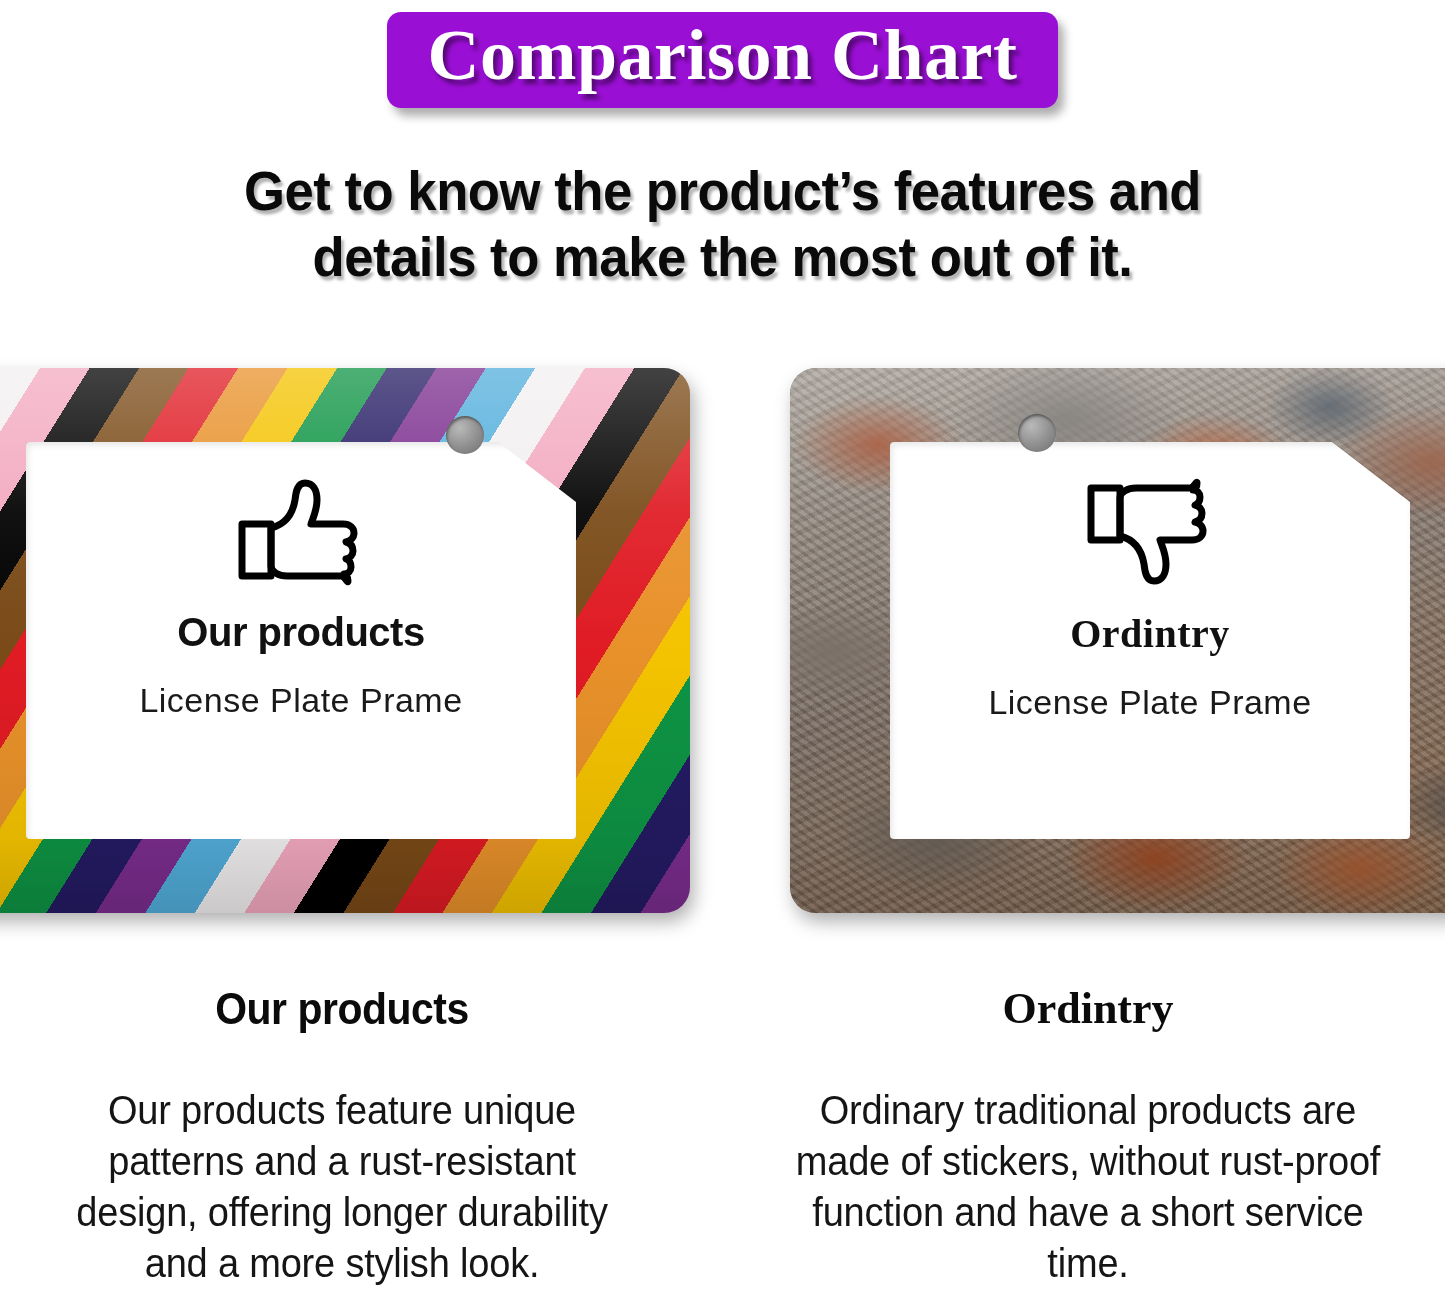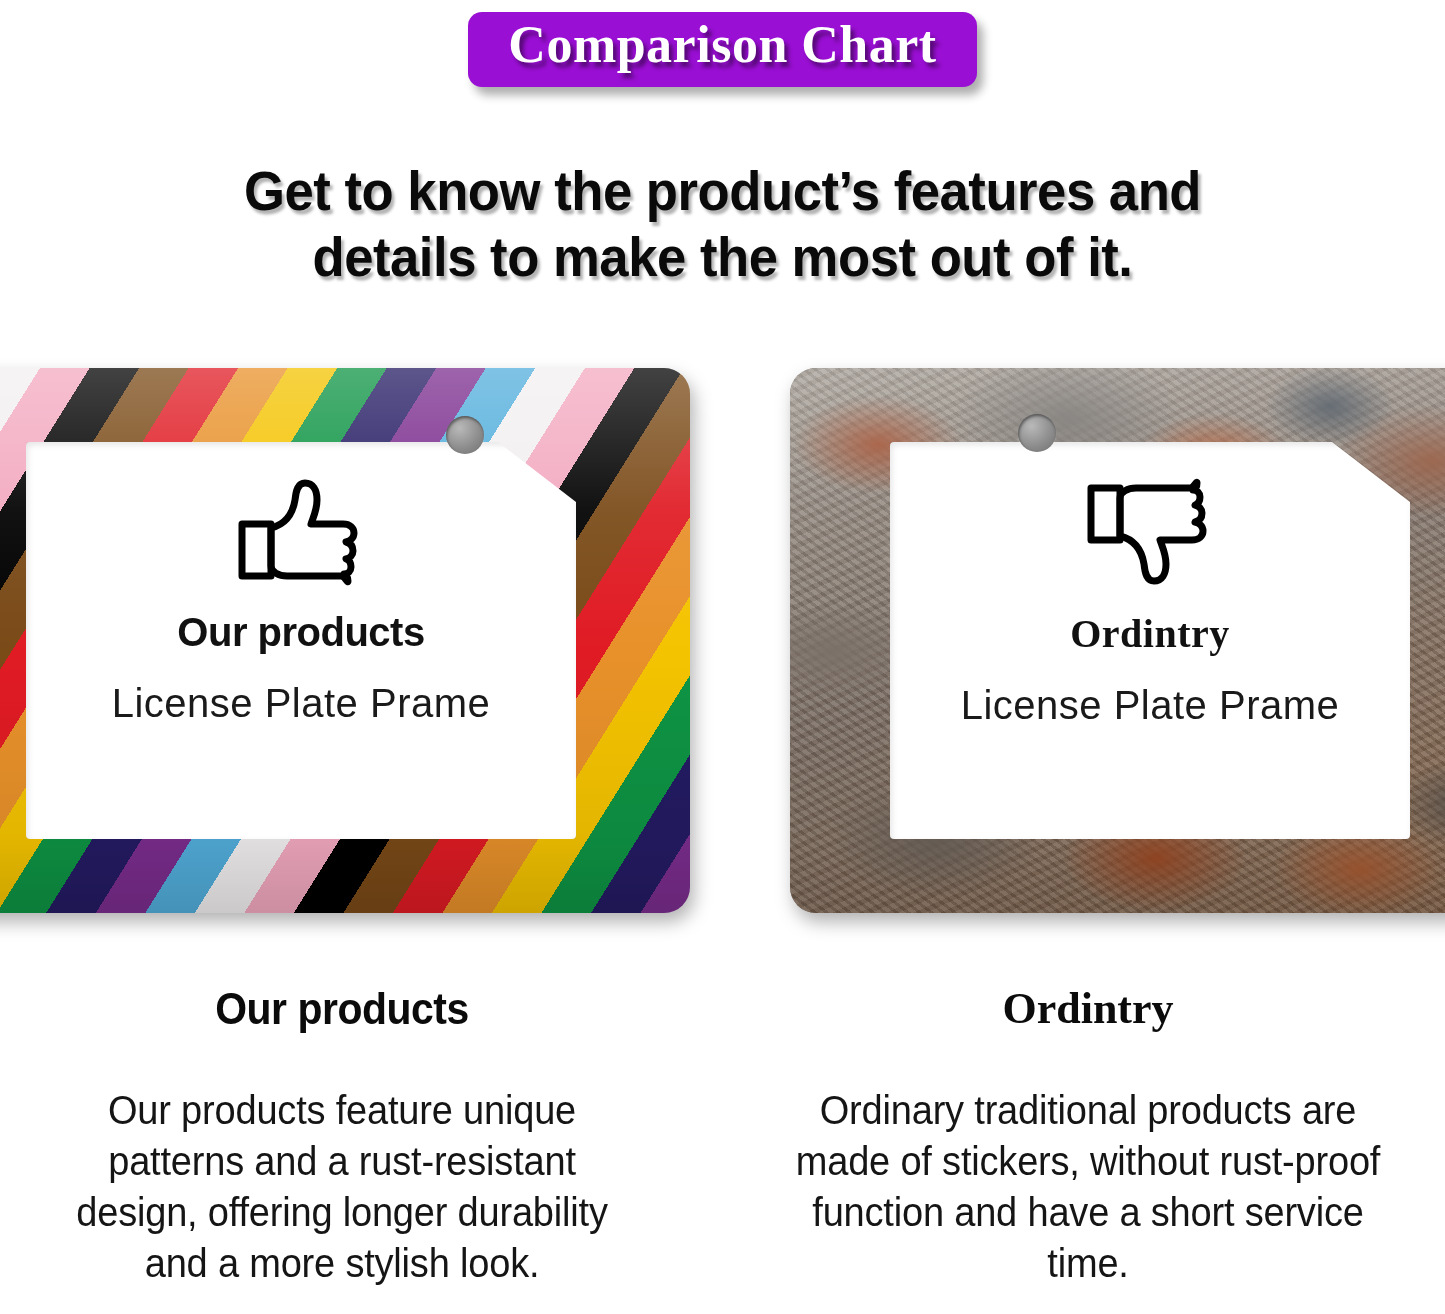--- a/index.html
+++ b/index.html
@@ -14,21 +14,21 @@
   .title-banner{
     display:inline-block;
     background:#9A0FD4;
     border-radius:14px;
     padding:6px 40px 14px 40px;
     box-shadow:6px 8px 10px rgba(0,0,0,.32);
   }
   .title-text{
     font-family:"Liberation Serif",serif;
     font-weight:bold;
-    font-size:52px;
+    font-size:72px;
     line-height:1.05;
     color:#ffffff;
     letter-spacing:.5px;
     text-shadow:4px 5px 4px rgba(0,0,0,.45);
     white-space:nowrap;
   }
 
   
   .subtitle{
     position:absolute;left:0;top:158px;width:1445px;text-align:center;
@@ -139,21 +139,21 @@
   .win-inner{
     position:absolute;inset:0;
     display:flex;flex-direction:column;align-items:center;justify-content:flex-start;
     padding-top:34px;box-sizing:border-box;
   }
   .thumb-icon{width:132px;height:112px;display:block;}
   .win-title{margin-top:22px;font-size:40px;color:#111;}
   .win-title.sans{font-family:"Liberation Sans",sans-serif;font-weight:bold;letter-spacing:-.5px;}
   .win-title.serif{font-family:"Liberation Serif",serif;font-weight:bold;letter-spacing:.5px;}
   .win-sub{
-    margin-top:26px;font-size:40px;color:#1a1a1a;
+    margin-top:26px;font-size:34px;color:#1a1a1a;
     font-family:"Liberation Sans",sans-serif;font-weight:300;letter-spacing:.5px;text-align:right;
   }
 
   
   .cols{position:absolute;left:0;top:985px;width:1445px;height:330px;}
   .col{position:absolute;top:0;width:700px;text-align:center;}
   .col-left{left:-8px;}
   .col-right{left:738px;}
   .col-head{font-size:44px;color:#0b0b0b;line-height:1.1;}
   .col-head.sans{

